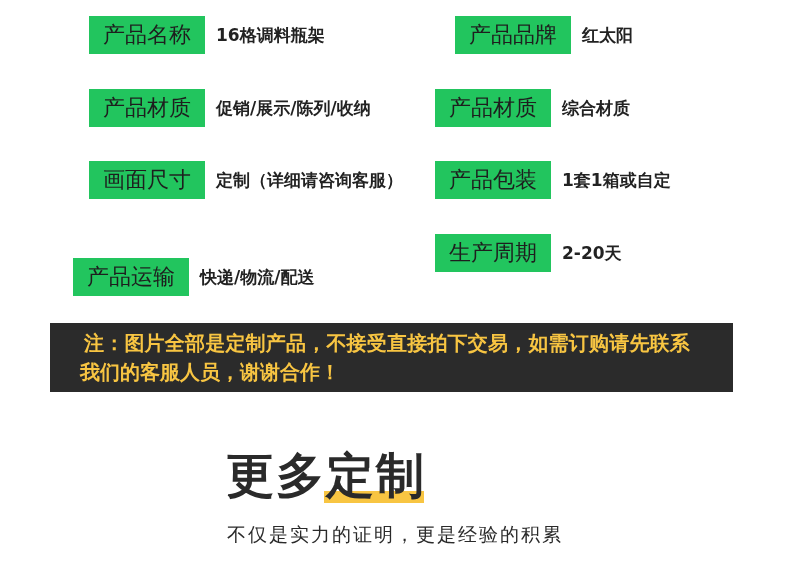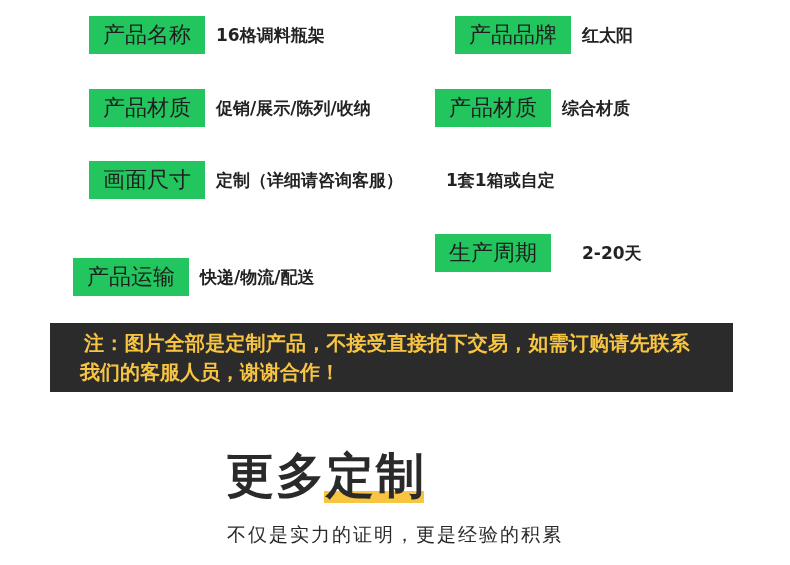--- a/index.html
+++ b/index.html
@@ -65,28 +65,29 @@
   <div class="spec" style="left:89px; top:161px;">
     <div class="label">画面尺寸</div>
     <div class="value">定制（详细请咨询客服）</div>
   </div>
 
   <div class="spec" style="left:435px; top:89px;">
     <div class="label">产品材质</div>
     <div class="value">综合材质</div>
   </div>
   <div class="spec" style="left:435px; top:161px;">
+    <div class="label">产品包装</div>
     <div class="value">1套1箱或自定</div>
   </div>
 
   <div class="spec" style="left:73px; top:234px;margin-top:24px;">
     <div class="label">产品运输</div>
     <div class="value">快递/物流/配送</div>
   </div>
-  <div class="spec" style="left:435px; top:234px;gap:20px;">
+  <div class="spec" style="left:435px; top:234px;">
     <div class="label">生产周期</div>
     <div class="value">2-20天</div>
   </div>
 
   <div class="notice">
     <div class="line1">注：图片全部是定制产品，不接受直接拍下交易，如需订购请先联系</div>
     <div class="line2">我们的客服人员，谢谢合作！</div>
   </div>
 
   <div class="headline">

